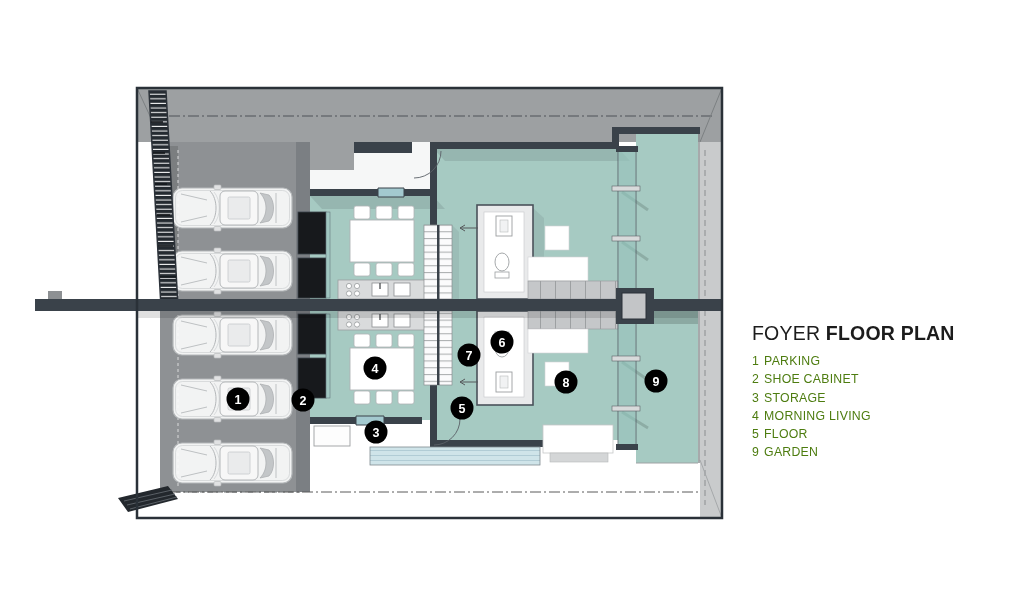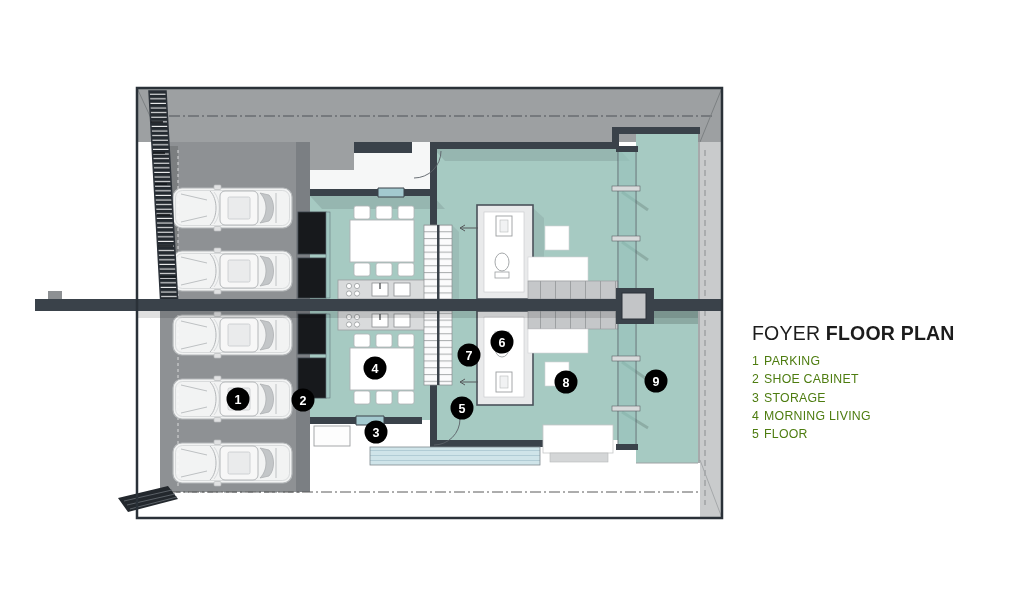--- a/index.html
+++ b/index.html
@@ -295,15 +295,16 @@
 </svg>
 
 <div class="legend">
   <h1><span>FOYER</span> <span class="bold">FLOOR PLAN</span></h1>
   <ul>
         <li><span class="legend-num">1</span><span class="legend-label">PARKING</span></li>
         <li><span class="legend-num">2</span><span class="legend-label">SHOE CABINET</span></li>
         <li><span class="legend-num">3</span><span class="legend-label">STORAGE</span></li>
         <li><span class="legend-num">4</span><span class="legend-label">MORNING LIVING</span></li>
         <li><span class="legend-num">5</span><span class="legend-label">FLOOR</span></li>
+        <li><span class="legend-num">9</span><span class="legend-label">GARDEN</span></li>
       </ul>
 </div>
 </div>
 
 </body></html>

